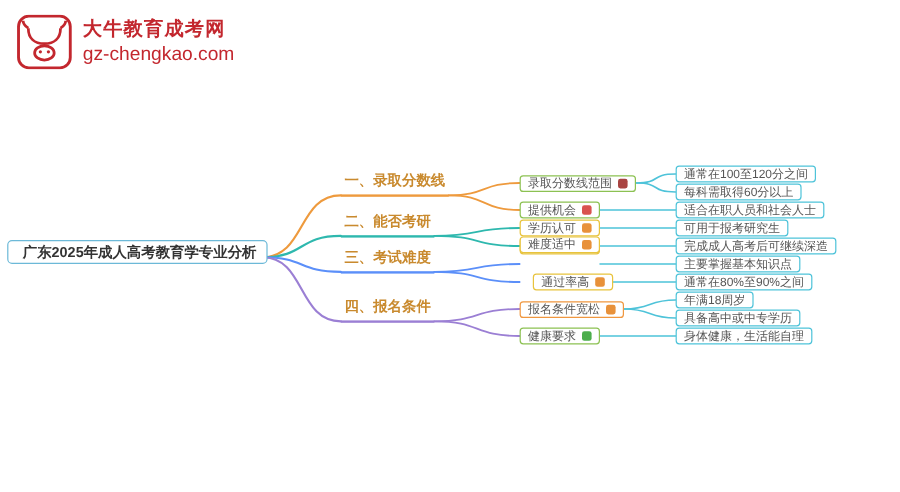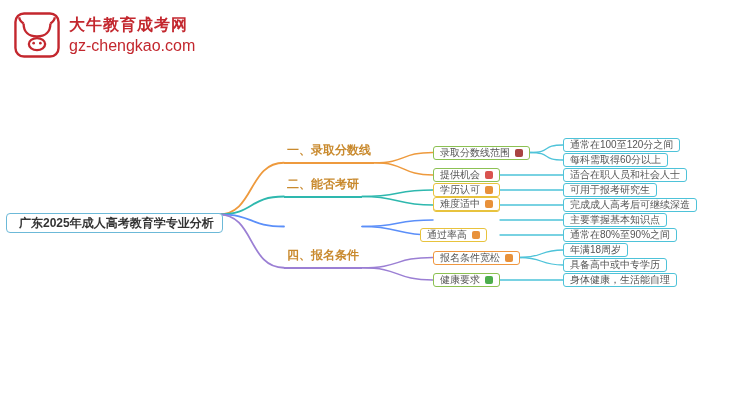--- a/index.html
+++ b/index.html
@@ -97,38 +97,39 @@
       <span>主要掌握基本知识点</span>
     </div>
     <div class="node branch" style="left: 284px; top: 197.5px; border-bottom-color: rgb(46, 184, 174); color: rgb(201, 138, 46);"><span>二、能否考研</span></div>
     <div class="node box" style="left: 433px; top: 204px; border-color: rgb(232, 195, 61);">
       <span>难度适中</span>
       <span class="icon-sq" style="background: rgb(232, 145, 58);"></span>
     </div>
     <div class="node box" style="left: 563px; top: 235px; border-color: rgb(78, 195, 217);">
       <span>通常在80%至90%之间</span>
     </div>
-    <div class="node box" style="left: 420px; top: 235px; border-color: rgb(232, 195, 61);">
+    <div class="node box" style="left: 444px; top: 235px; border-color: rgb(232, 195, 61);">
       <span>通过率高</span>
       <span class="icon-sq" style="background: rgb(232, 145, 58);"></span>
     </div>
+    <div class="node branch" style="left: 284px; top: 227.5px; border-bottom-color: rgb(91, 143, 249); color: rgb(201, 138, 46);"><span>三、考试难度</span></div>
     <div class="node box" style="left: 563px; top: 250px; border-color: rgb(78, 195, 217);">
       <span>年满18周岁</span>
     </div>
     <div class="node box" style="left: 563px; top: 265px; border-color: rgb(78, 195, 217);">
       <span>具备高中或中专学历</span>
     </div>
     <div class="node box" style="left: 433px; top: 257.5px; border-color: rgb(240, 151, 63);">
       <span>报名条件宽松</span>
       <span class="icon-sq" style="background: rgb(232, 145, 58);"></span>
     </div>
     <div class="node box" style="left: 563px; top: 280px; border-color: rgb(78, 195, 217);">
       <span>身体健康，生活能自理</span>
     </div>
     <div class="node box" style="left: 433px; top: 280px; border-color: rgb(140, 193, 82);">
       <span>健康要求</span>
       <span class="icon-sq" style="background: rgb(76, 174, 76);"></span>
     </div>
     <div class="node branch" style="left: 284px; top: 268.75px; border-bottom-color: rgb(155, 127, 212); color: rgb(201, 138, 46);"><span>四、报名条件</span></div>
-    <div class="node root-box" style="left: 6px; top: 223px; padding-left: 12px;">
+    <div class="node root-box" style="left: 6px; top: 210px; padding-left: 12px;">
       <span>广东2025年成人高考教育学专业分析</span>
     </div>
   </div>
 
 </body></html>

